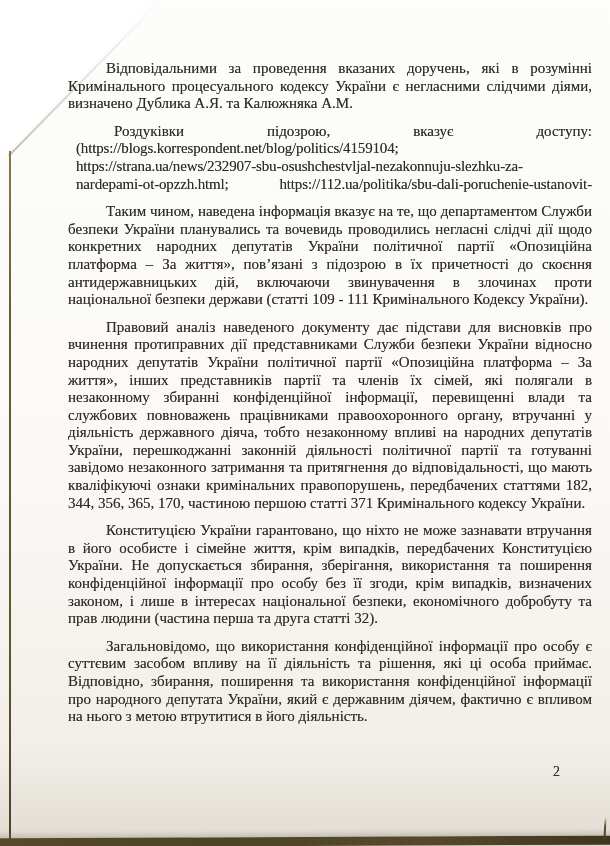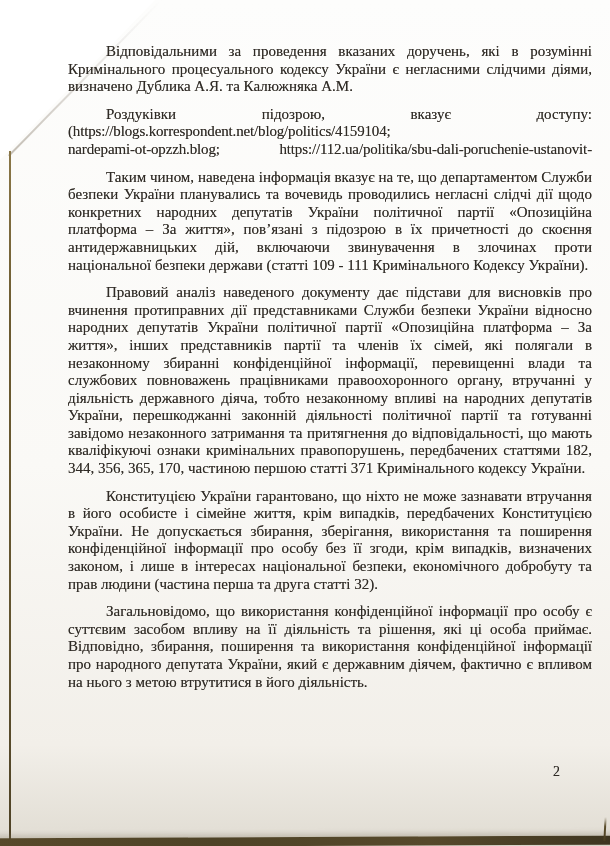--- a/index.html
+++ b/index.html
@@ -56,36 +56,36 @@
   .corner-tick {
     position: absolute;
     right: 4px; bottom: 5px;
     width: 2px; height: 24px;
     background: linear-gradient(180deg, rgba(90,76,42,0), #5a4c2a 40%, #4a3e22);
     transform: rotate(3deg);
   }
 
   .content {
     position: absolute;
-    left: 68px; top: 43px;
+    left: 68px; top: 60px;
     width: 524px;
     font-size: 15px;
     line-height: 17.6px;
     text-align: justify;
     text-justify: inter-word;
     hyphens: none;
     text-shadow: 0 0 0.5px rgba(45,38,30,0.55);
   }
 
   .content p {
     margin: 0 0 10px 0;
     text-indent: 38px;
   }
 
-  .links-para { margin: 0 0 10px 0; }
+  .links-para { margin: 0 0 10px 8px; }
   .links-para .url-line {
     text-align: left;
     letter-spacing: -0.15px;
     white-space: nowrap;
   }
   .jline {
     display: flex;
     justify-content: space-between;
   }
   .jline.indent { padding-left: 38px; }
@@ -116,22 +116,23 @@
     <p>Відповідальними за проведення вказаних доручень, які в розумінні Кримінального процесуального кодексу України є негласними слідчими діями, визначено Дублика А.Я. та Калюжняка А.М.</p>
 
     <div class="links-para">
       <div class="jline indent">
         <span>Роздуківки</span>
         <span>підозрою,</span>
         <span>вказує</span>
         <span>доступу:</span>
       </div>
       <div class="url-line">(https://blogs.korrespondent.net/blog/politics/4159104;</div>
+      <div class="url-line">https://strana.ua/news/232907-sbu-osushchestvljal-nezakonnuju-slezhku-za-</div>
       <div class="url-line jline">
-        <span>nardepami-ot-opzzh.blog;</span>
+        <span>nardepami-ot-opzzh.html;</span>
         <span>https://112.ua/politika/sbu-dali-poruchenie-ustanovit-</span>
       </div>
     </div>
 
     <p>Таким чином, наведена інформація вказує на те, що департаментом Служби безпеки України планувались та вочевидь проводились негласні слідчі дії щодо конкретних народних депутатів України політичної партії «Опозиційна платформа – За життя», пов’язані з підозрою в їх причетності до скоєння антидержавницьких дій, включаючи звинувачення в злочинах проти національної безпеки держави (статті 109 - 111 Кримінального Кодексу України).</p>
 
     <p>Правовий аналіз наведеного документу дає підстави для висновків про вчинення протиправних дії представниками Служби безпеки України відносно народних депутатів України політичної партії «Опозиційна платформа – За життя», інших представників партії та членів їх сімей, які полягали в незаконному збиранні конфіденційної інформації, перевищенні влади та службових повноважень працівниками правоохоронного органу, втручанні у діяльність державного діяча, тобто незаконному впливі на народних депутатів України, перешкоджанні законній діяльності політичної партії та готуванні завідомо незаконного затримання та притягнення до відповідальності, що мають кваліфікуючі ознаки кримінальних правопорушень, передбачених статтями 182, 344, 356, 365, 170, частиною першою статті 371 Кримінального кодексу України.</p>
 
     <p>Конституцією України гарантовано, що ніхто не може зазнавати втручання в його особисте і сімейне життя, крім випадків, передбачених Конституцією України. Не допускається збирання, зберігання, використання та поширення конфіденційної інформації про особу без її згоди, крім випадків, визначених законом, і лише в інтересах національної безпеки, економічного добробуту та прав людини (частина перша та друга статті 32).</p>
 

